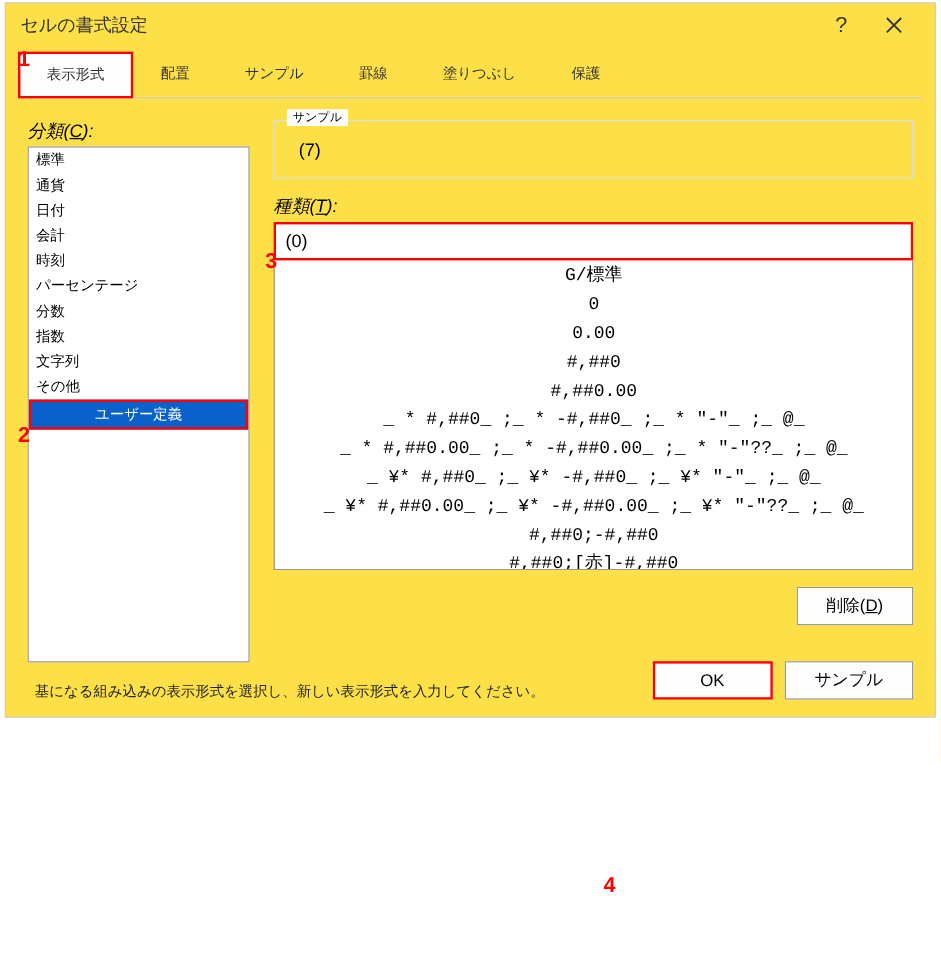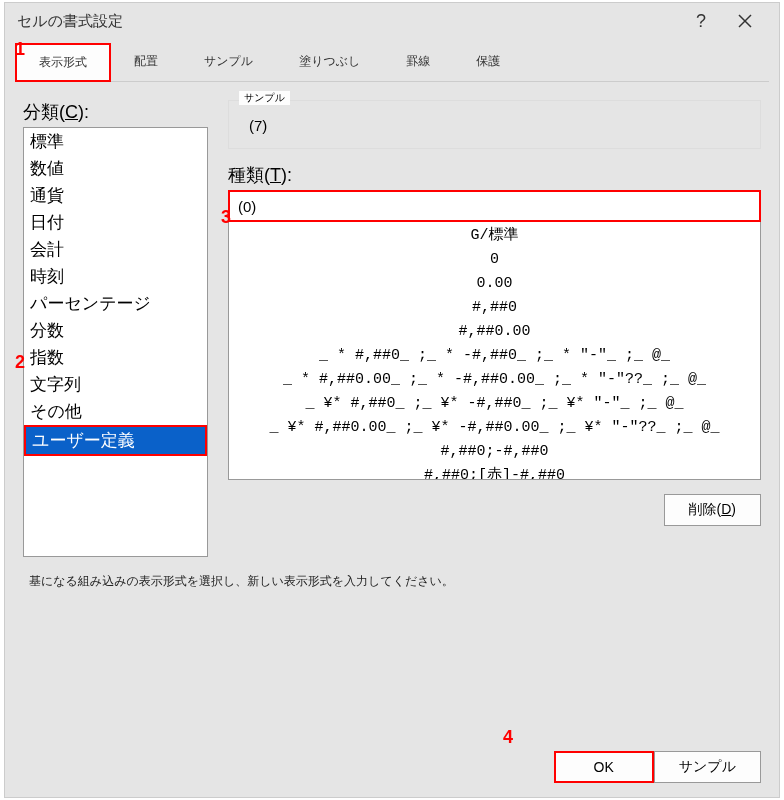--- a/index.html
+++ b/index.html
@@ -7,22 +7,22 @@
       font-family: "Meiryo UI", "Yu Gothic UI", sans-serif;
       font-size: 14px;
       background: #fff;
       width: 784px;
       height: 800px;
       position: relative;
     }
     .dialog {
       position: absolute;
       left: 4px; top: 2px;
-      width: 776px; height: 796px;
-      background: #e5e5e5;
+      width: 776px; height: 596px;
+      background: #fde047;
       border: 1px solid #ccc;
     }
     .title-bar {
       display: flex;
       align-items: center;
       height: 36px;
       padding: 0 12px;
     }
     .title-bar-text { flex: 0 0 auto; font-size: 15px; color: #333; }
     .title-bar-spacer { flex: 1; }
@@ -64,37 +64,38 @@
     .red-box { border: 2px solid #ff0000 !important; }
 
     .content {
       display: flex;
       padding: 18px 18px 0 18px;
       gap: 20px;
     }
     .left-col { width: 185px; }
     .right-col { flex: 1; }
 
-    .label-row { font-size: 18px; margin-bottom: 3px; }
+    .label-row { font-size: 15px; margin-bottom: 3px; font-style: italic; }
     .label-row u { text-decoration: underline; }
 
     .category-list {
       border: 1px solid #999;
       height: 430px;
       overflow-y: scroll;
       background: #fff;
-      font-size: 17px;
+      font-size: 12px;
     }
     .category-list::-webkit-scrollbar { width: 16px; }
     .category-list::-webkit-scrollbar-track { background: #f0f0f0; }
     .category-list::-webkit-scrollbar-thumb { background: #c0c0c0; }
     .cat-item { padding: 2px 6px; cursor: pointer; }
     .cat-item.selected {
       background: #0a61c9;
       color: #fff;
+      text-align: center;
     }
 
     .sample-group {
       border: 1px solid #ddd;
       padding: 10px 14px 14px 14px;
       position: relative;
       margin-bottom: 14px;
     }
     .sample-group .legend {
       position: absolute;
@@ -149,20 +150,21 @@
     .hint {
       padding: 16px 24px 0 24px;
       font-size: 12px;
       color: #222;
     }
 
     .footer {
       position: absolute;
       bottom: 14px; right: 18px;
       display: flex;
+      gap: 10px;
     }
   </style>
 </head>
 <body>
 
 <div class="dialog">
   <div class="title-bar">
     <span class="title-bar-text">セルの書式設定</span>
     <span class="title-bar-spacer"></span>
     <button class="title-btn help">
@@ -178,33 +180,32 @@
 
   <span class="callout" style="left:10px; top:36px;">1</span>
   <span class="callout" style="left:10px; top:349px;">2</span>
   <span class="callout" style="left:216px; top:204px;">3</span>
   <span class="callout" style="left:498px; top:724px;">4</span>
 
   <div class="tabs">
     <div class="tab active red-box">表示形式</div>
     <div class="tab">配置</div>
     <div class="tab">サンプル</div>
+    <div class="tab">罫線</div>
     <div class="tab">塗りつぶし</div>
-    <div class="tab">罫線</div>
     <div class="tab">保護</div>
   </div>
 
   <div class="content">
     <div class="left-col">
       <div class="label-row">
         <span>分類(</span><u>C</u><span>):</span>
       </div>
       <div class="category-list" id="category-list">
           <div class="cat-item">標準</div>
-          <div class="cat-item">数値</div>
           <div class="cat-item">通貨</div>
           <div class="cat-item">日付</div>
           <div class="cat-item">会計</div>
           <div class="cat-item">時刻</div>
           <div class="cat-item">パーセンテージ</div>
           <div class="cat-item">分数</div>
           <div class="cat-item">指数</div>
           <div class="cat-item">文字列</div>
           <div class="cat-item">その他</div>
           <div class="cat-item selected red-box">ユーザー定義</div>

